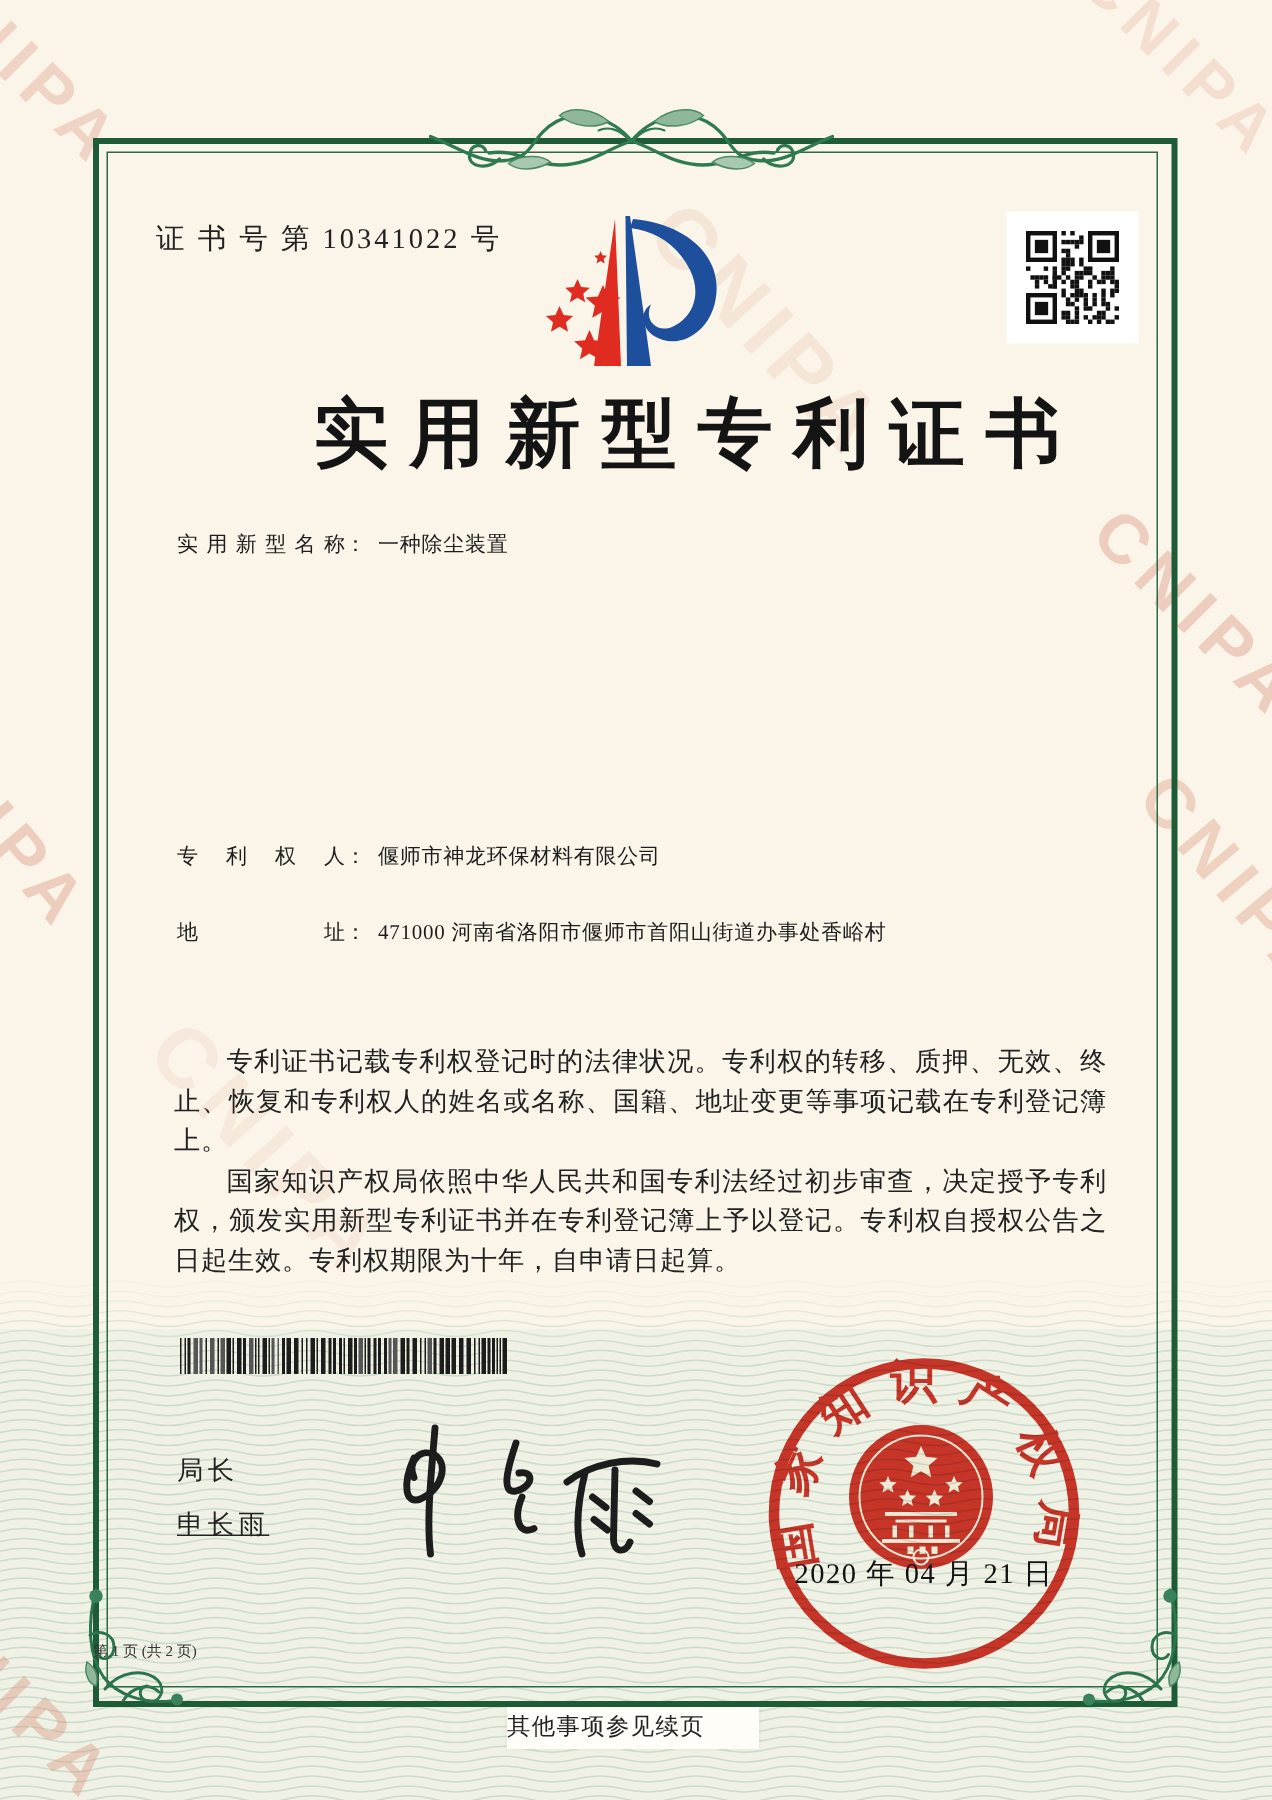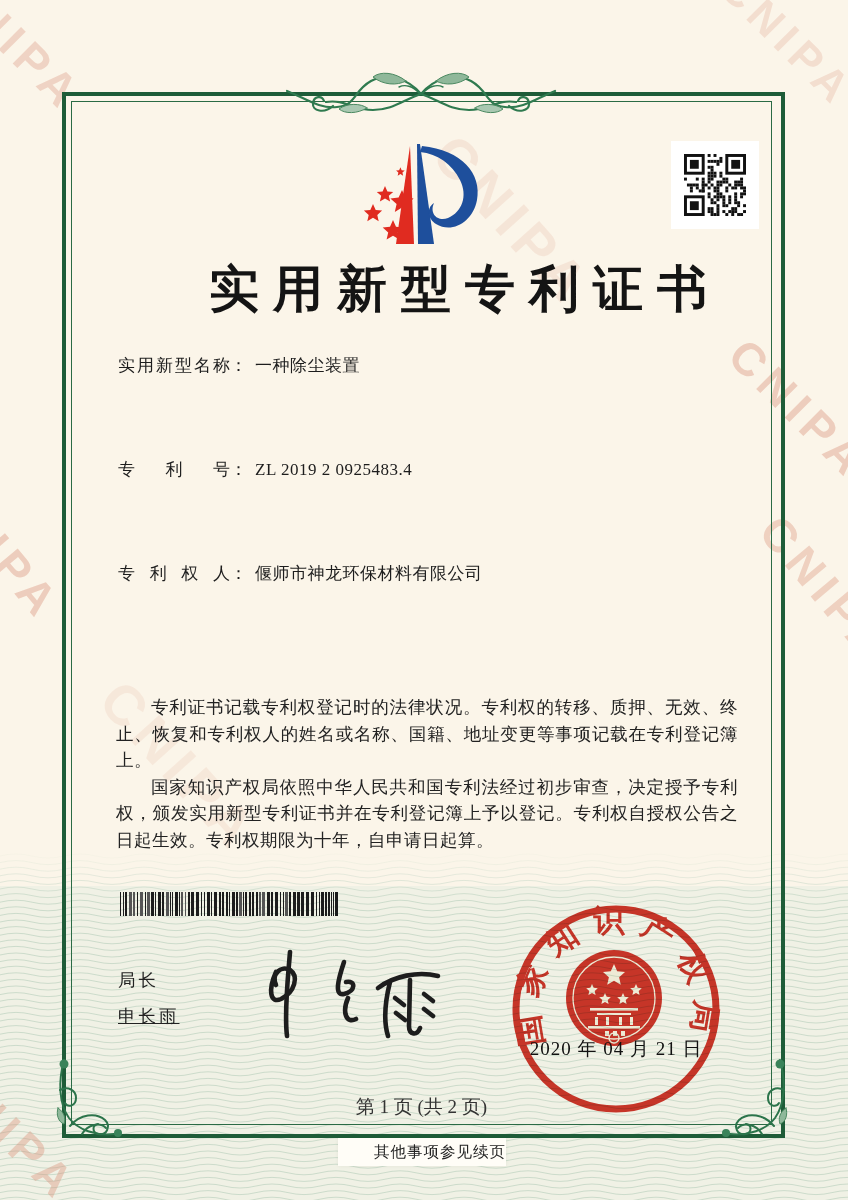--- a/index.html
+++ b/index.html
@@ -15,43 +15,43 @@
   .border-outer{position:absolute;left:62px;top:92px;width:715px;height:1038px;
       border:4px solid #1e5c38;}
   .border-inner{position:absolute;left:71px;top:101px;width:699px;height:1022px;
       border:1px solid #2a6b45;}
 
   .cert-no{position:absolute;left:104px;top:146px;font-size:19px;letter-spacing:2px;color:#222;}
 
   .title{position:absolute;left:62px;top:256px;width:806px;text-align:center;
       font-size:50px;font-weight:700;letter-spacing:14px;color:#141414;}
 
-  .frow{position:absolute;left:118px;font-size:17px;white-space:nowrap;color:#1d1d1d;}
+  .frow{position:absolute;left:118px;font-size:14px;white-space:nowrap;color:#1d1d1d;}
   .flabel{display:inline-block;width:112px;text-align:justify;text-align-last:justify;
       letter-spacing:0;vertical-align:bottom;}
   .fcolon{display:inline-block;}
   .fvalue{margin-left:8px;letter-spacing:.5px;}
   .glabel2{position:absolute;left:442px;top:0;}
   .gvalue2{position:absolute;left:556px;top:0;letter-spacing:.5px;}
 
   .paras{position:absolute;left:116px;top:694px;width:622px;font-size:17.5px;
       line-height:26.5px;text-align:justify;color:#222;}
   .paras p{margin:0;text-indent:2em;letter-spacing:.5px;}
 
   .signer{position:absolute;left:118px;font-size:17.5px;letter-spacing:3px;
       font-family:"Liberation Sans","DejaVu Sans",sans-serif;color:#222;}
 
   .seal-date{position:absolute;left:500px;top:1036px;width:232px;text-align:center;
       font-size:19px;letter-spacing:1px;color:#111;z-index:12;}
 
-  .page-info{position:absolute;left:62px;top:1094px;width:719px;text-align:center;
-      font-size:19px;color:#333;z-index:6;}
+  .page-info{position:absolute;left:62px;top:1094px;width:719px;text-align:left;
+      font-size:10px;color:#333;z-index:6;}
 
   .foot-note{position:absolute;left:338px;top:1138px;width:168px;height:28px;
-      background:#fffdf7;text-align:right;font-size:15.5px;line-height:28px;
+      background:#fffdf7;text-align:left;font-size:15.5px;line-height:28px;
       color:#222;z-index:6;letter-spacing:1px;box-shadow:0 0 4px rgba(0,0,0,.05);}
 
   .abs{position:absolute;}
   svg{display:block;}
 </style>
 </head>
 <body>
 
 <div class="page">
 
@@ -154,20 +154,21 @@
       <path d="M16,4 C10,26 11,48 21,62 C30,74 48,80 66,78"></path>
       <path d="M22,70 C32,58 48,56 57,64 C63,70 59,80 50,78 C44,76 44,69 50,68"></path>
       <path d="M12,34 C20,30 28,34 28,42 C28,50 20,52 17,47"></path>
       <path d="M34,78 C40,68 52,66 58,72"></path>
       <circle cx="16" cy="8" r="4.5" fill="#3a835a" stroke="none"></circle>
       <circle cx="70" cy="77" r="4" fill="#3a835a" stroke="none"></circle>
       <path d="M10,52 C16,56 18,62 16,68 C10,66 8,58 10,52 Z" fill="#8fb89a" stroke="#4c8a62" stroke-width="1"></path>
     </g>
   </svg>
 
+  <div class="cert-no" style="z-index:4;">证 书 号 第 10341022 号</div>
 
   <svg class="abs" style="left:350px;top:140px;z-index:4;" width="142" height="112" viewBox="0 0 142 112">
     <g fill="#e02b20">
       <path d="M50,27 l1.8,4.1 4.4,.4 -3.3,3 1,4.4 -3.9,-2.3 -3.9,2.3 1,-4.4 -3.3,-3 4.4,-.4 Z" transform="scale(.7) translate(22,12)"></path>
       <path d="M35,46 l2.4,5.4 5.8,.5 -4.4,3.9 1.3,5.7 -5.1,-3 -5.1,3 1.3,-5.7 -4.4,-3.9 5.8,-.5 Z"></path>
       <path d="M52,50 l3.4,7.6 8.2,.8 -6.2,5.5 1.8,8 -7.2,-4.3 -7.2,4.3 1.8,-8 -6.2,-5.5 8.2,-.8 Z"></path>
       <path d="M23,64 l2.7,6 6.4,.6 -4.8,4.3 1.4,6.3 -5.7,-3.4 -5.7,3.4 1.4,-6.3 -4.8,-4.3 6.4,-.6 Z"></path>
       <path d="M43,80 l3,6.8 7.3,.7 -5.5,4.9 1.6,7.1 -6.4,-3.8 -6.4,3.8 1.6,-7.1 -5.5,-4.9 7.3,-.7 Z"></path>
       <polygon points="60,6 46,104 64,104"></polygon>
     </g>
@@ -308,25 +309,25 @@
       <rect x="17.714285714285715" y="29.523809523809526" width="2.9523809523809526" height="2.9523809523809526" fill="#111"></rect>
       <rect x="35.42857142857143" y="17.714285714285715" width="2.9523809523809526" height="2.9523809523809526" fill="#111"></rect>
       <rect x="17.714285714285715" y="35.42857142857143" width="2.9523809523809526" height="2.9523809523809526" fill="#111"></rect>
     </svg>
 
   <h1 class="title" style="margin:0;z-index:4;">实用新型专利证书</h1>
 
   <div class="frow" style="top:354px;z-index:4;">
     <span class="flabel">实用新型名称</span><span class="fcolon">：</span><span class="fvalue">一种除尘装置</span>
   </div>
-  <div class="frow" style="top:458px;z-index:4;">
-    <span class="flabel">专利号</span><span class="fcolon">：</span><span class="fvalue">ZL 2019 2 0925483.4</span>
-  </div>
   <div class="frow" style="top:562px;z-index:4;">
     <span class="flabel">专利权人</span><span class="fcolon">：</span><span class="fvalue">偃师市神龙环保材料有限公司</span>
+  </div>
+  <div class="frow" style="top:613px;z-index:4;">
+    <span class="flabel">地址</span><span class="fcolon">：</span><span class="fvalue">471000 河南省洛阳市偃师市首阳山街道办事处香峪村</span>
   </div>
 
 
   <div class="paras" style="z-index:4;">
     <p>专利证书记载专利权登记时的法律状况。专利权的转移、质押、无效、终止、恢复和专利权人的姓名或名称、国籍、地址变更等事项记载在专利登记簿上。</p>
     <p>国家知识产权局依照中华人民共和国专利法经过初步审查，决定授予专利权，颁发实用新型专利证书并在专利登记簿上予以登记。专利权自授权公告之日起生效。专利权期限为十年，自申请日起算。</p>
   </div>
 
   <svg id="barcode" class="abs" style="left:120px;top:892px;z-index:4;" width="224" height="24" viewBox="0 0 224 24">
       <rect x="0" y="0" width="1" height="24" fill="#1c1c1c"></rect>

